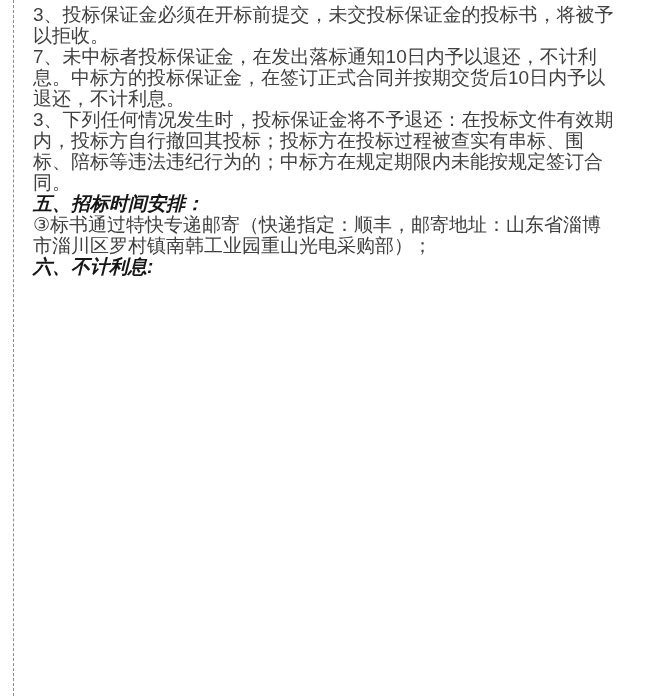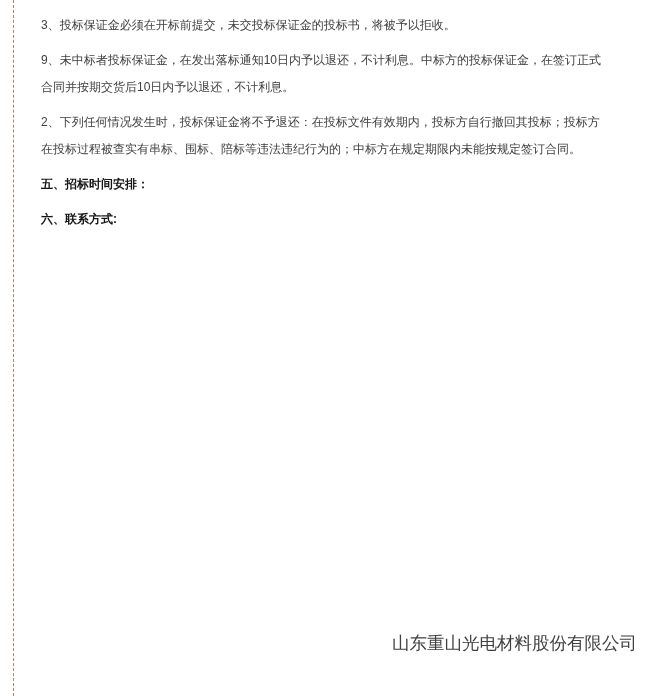--- a/index.html
+++ b/index.html
@@ -22,31 +22,32 @@
     width: 0;
     border-left: 1px dashed #bb7a74;
   }
   .doc {
     position: absolute;
     left: 33px;
     top: 4px;
     width: 584px;
   }
   .doc p {
-    margin: 8px;
-    font-size: 12px;
-    line-height: 27px;
+    margin: 0;
+    font-size: 19px;
+    line-height: 21px;
     color: #404040;
     text-align: left;
     letter-spacing: 0;
     word-break: normal;
   }
   .doc p.heading {
     font-weight: 700;
     color: #161616;
+    font-style: italic;
   }
   .signature {
     position: absolute;
     left: 33px;
     top: 630px;
     width: 604px;
     text-align: right;
   }
   .signature div {
     font-size: 17.5px;
@@ -54,21 +55,21 @@
     color: #404040;
   }
 </style>
 </head>
 <body>
 
 <div class="dash-divider"></div>
 
 <div class="doc">
   <p>3、投标保证金必须在开标前提交，未交投标保证金的投标书，将被予以拒收。</p>
-  <p>9、未中标者投标保证金，在发出落标通知10日内予以退还，不计利息。中标方的投标保证金，在签订正式合同并按期交货后10日内予以退还，不计利息。</p>
-  <p>2、下列任何情况发生时，投标保证金将不予退还：在投标文件有效期内，投标方自行撤回其投标；投标方在投标过程被查实有串标、围标、陪标等违法违纪行为的；中标方在规定期限内未能按规定签订合同。</p>
+  <p>7、未中标者投标保证金，在发出落标通知10日内予以退还，不计利息。中标方的投标保证金，在签订正式合同并按期交货后10日内予以退还，不计利息。</p>
+  <p>3、下列任何情况发生时，投标保证金将不予退还：在投标文件有效期内，投标方自行撤回其投标；投标方在投标过程被查实有串标、围标、陪标等违法违纪行为的；中标方在规定期限内未能按规定签订合同。</p>
   <p class="heading">五、招标时间安排：</p>
-  <p class="heading">六、联系方式:</p>
+  <p>③标书通过特快专递邮寄（快递指定：顺丰，邮寄地址：山东省淄博市淄川区罗村镇南韩工业园重山光电采购部）；</p>
+  <p class="heading">六、不计利息:</p>
 </div>
 
 <div class="signature">
-  <div>山东重山光电材料股份有限公司</div>
 </div>
 
 </body></html>

